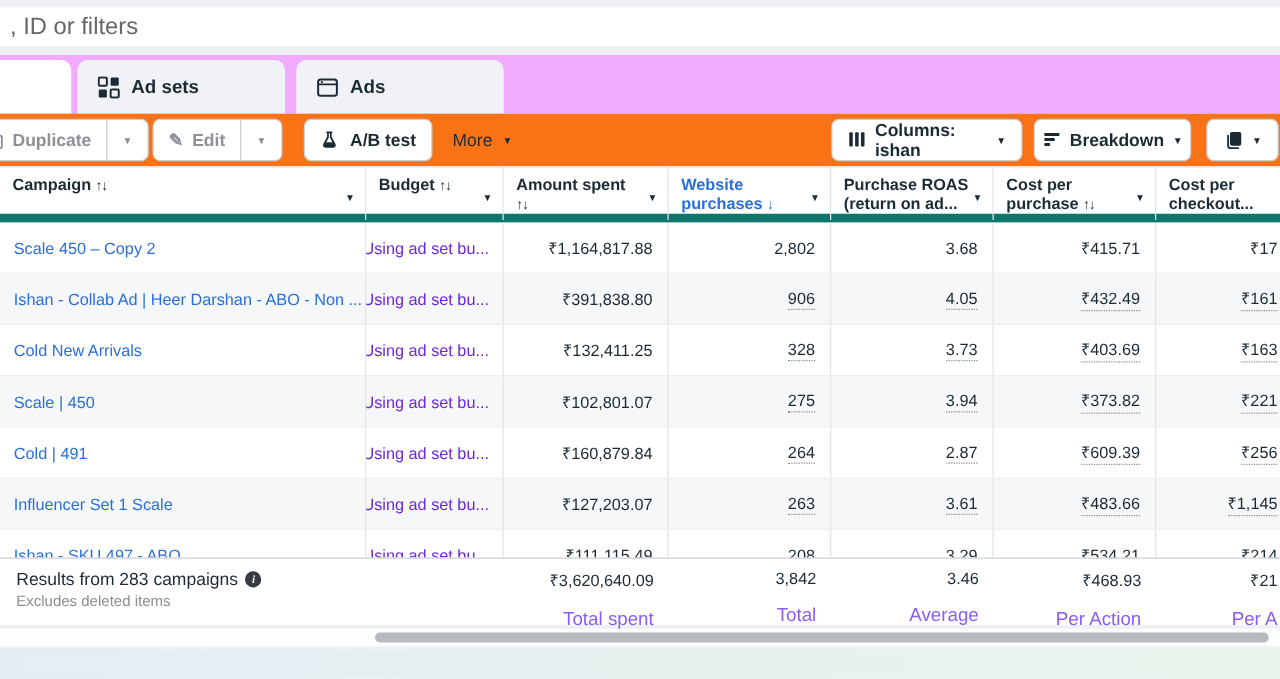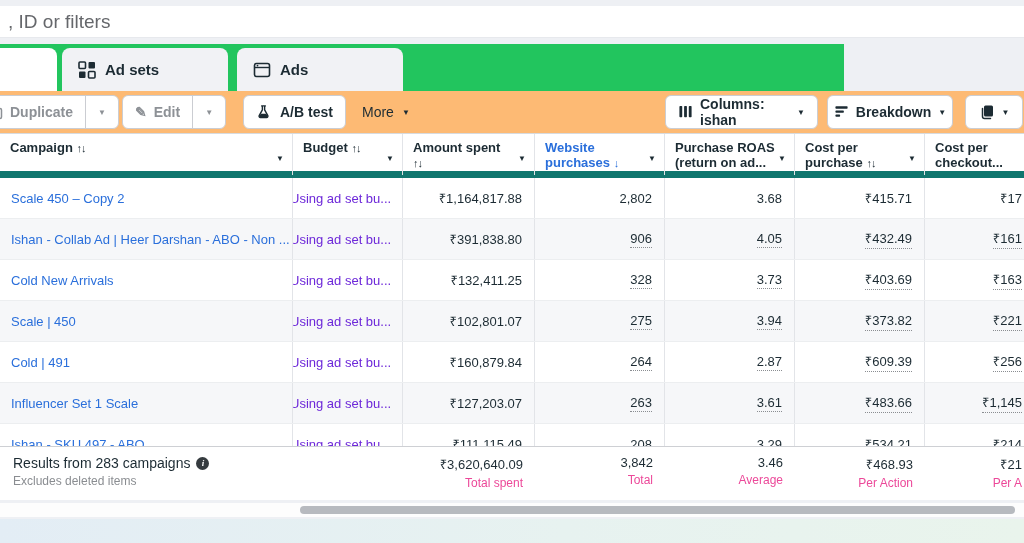--- a/index.html
+++ b/index.html
@@ -5,36 +5,36 @@
   * { margin:0; padding:0; box-sizing:border-box; }
   html,body { width:1024px; height:543px; }
   body { font-family:"Liberation Sans", sans-serif; background:#eef0f4; color:#1c2b33; overflow:hidden; }
   .app { position:relative; width:1024px; height:543px; background:#eef0f4; overflow:hidden; }
 
   
   .searchbar { position:absolute; top:6px; left:0; width:1024px; height:32px; background:#fff; border-bottom:1px solid #e7e9ed; display:flex; align-items:center; padding-left:8px; }
   .searchbar .ph { color:#65676b; font-size:19px; }
 
   
-  .tabstrip { position:absolute; top:44px; left:0; width:844px; height:47px; background:#22c55e;text-decoration:underline; }
+  .tabstrip { position:absolute; top:44px; left:0; width:1024px; height:47px; background:#f0abfc;text-decoration:underline; }
   .tab { position:absolute; top:4px; height:43px; border-radius:8px 8px 0 0; display:flex; align-items:center; gap:9px; padding:0 16px; font-size:15px; font-weight:700; color:#1c2b33; cursor:pointer; }
   .tab-active { left:0; width:57px; background:#fff; border-radius:0 8px 0 0; }
   .tab-adsets { left:62px; width:166px; background:#f1f2f5; }
   .tab-ads { left:237px; width:166px; background:#f1f2f5; }
   .tab svg { flex:0 0 auto; }
 
   .pag-range { position:absolute; top:56px; right:188px; font-size:15px; color:#1c2b33; }
   .pag-btns { position:absolute; top:50px; left:845px; display:flex; }
   .pag-btn { width:32px; height:32px; background:#fff; border:1px solid #cbcdd2; display:flex; align-items:center; justify-content:center; font-size:9px; color:#1c2b33; cursor:pointer; }
   .pag-prev { border-radius:6px 0 0 6px; border-right:none; }
   .pag-next { border-radius:0 6px 6px 0; }
   .date-btn { position:absolute; top:50px; left:920px; width:130px; height:32px; background:#fff; border:1px solid #cbcdd2; border-radius:6px; display:flex; align-items:center; gap:8px; padding:0 10px; font-size:14px; font-weight:700; cursor:pointer; }
 
   
-  .toolbar { position:absolute; top:91px; left:0; width:1024px; height:42px; background:#fdba74; }
+  .toolbar { position:absolute; top:91px; left:0; width:1024px; height:42px; background:#f97316; }
   .btn { position:absolute; top:4px; height:34px; background:#fff; border:1px solid #cbcdd2; border-radius:6px; display:flex; align-items:center; font-size:14px; font-weight:700; cursor:pointer; }
   .btn .seg { display:flex; align-items:center; gap:7px; padding:0 12px; height:100%; }
   .btn .divider { width:1px; height:100%; background:#cbcdd2; }
   .btn .caret-seg { padding:0 12px; height:100%; display:flex; align-items:center; }
   .caret { font-size:8px; color:#1c2b33; }
   .disabled-txt { color:#8d9196; }
   .disabled-txt .caret { color:#8d9196; }
   .btn-duplicate { left:-26px; }
   .btn-edit { left:122px; }
   .btn-abtest { left:243px; }
@@ -68,21 +68,21 @@
   .td.num { justify-content:flex-end; padding-right:12px; }
   .td.cpc { justify-content:flex-end; padding-right:2px; }
   .tr.dotted .td.m > span { border-bottom:1px dotted #8a8d91; padding-bottom:1px; }
 
   
   .tfoot { position:absolute; top:446px; left:0; width:1024px; height:54px; background:#fff; border-top:1px solid #ced0d4; }
   .tfoot .fcell { display:flex; flex-direction:column; align-items:flex-end; justify-content:flex-start; padding:8px 12px 0 0; }
   .tfoot .fcell.first { align-items:flex-start; padding-left:13px; }
   .tfoot .fcell.last { padding-right:2px; }
   .fval { font-size:13px; color:#1c2b33; }
-  .flabel { font-size:12px; color:#ec4899; margin-top:3px; }
+  .flabel { font-size:15px; color:#8b5cf6; margin-top:14px; }
   .ftitle { font-size:14px; color:#1c2b33; display:flex; align-items:center; gap:6px; }
   .fsub { font-size:12px; color:#8a8d91; margin-top:3px; }
   .info-dot { display:inline-flex; width:13px; height:13px; border-radius:50%; background:#353b3f; color:#fff; font-size:9px; font-weight:700; align-items:center; justify-content:center; font-family:"Liberation Serif", serif; font-style:italic; }
 
   
   .hscroll-track { position:absolute; top:503px; left:0; width:1024px; height:14px; background:#fdfdfd; }
   .hscroll-thumb { position:absolute; top:3px; left:300px; width:715px; height:8px; border-radius:4px; background:#b7babf; cursor:grab; }
   .bottom-band { position:absolute; top:519px; left:0; width:1024px; height:24px; background:linear-gradient(90deg,#e3edf5 0%, #e7f2f0 55%, #e9f4ec 100%); }
 
   .icon16 { width:16px; height:16px; display:inline-block; }

